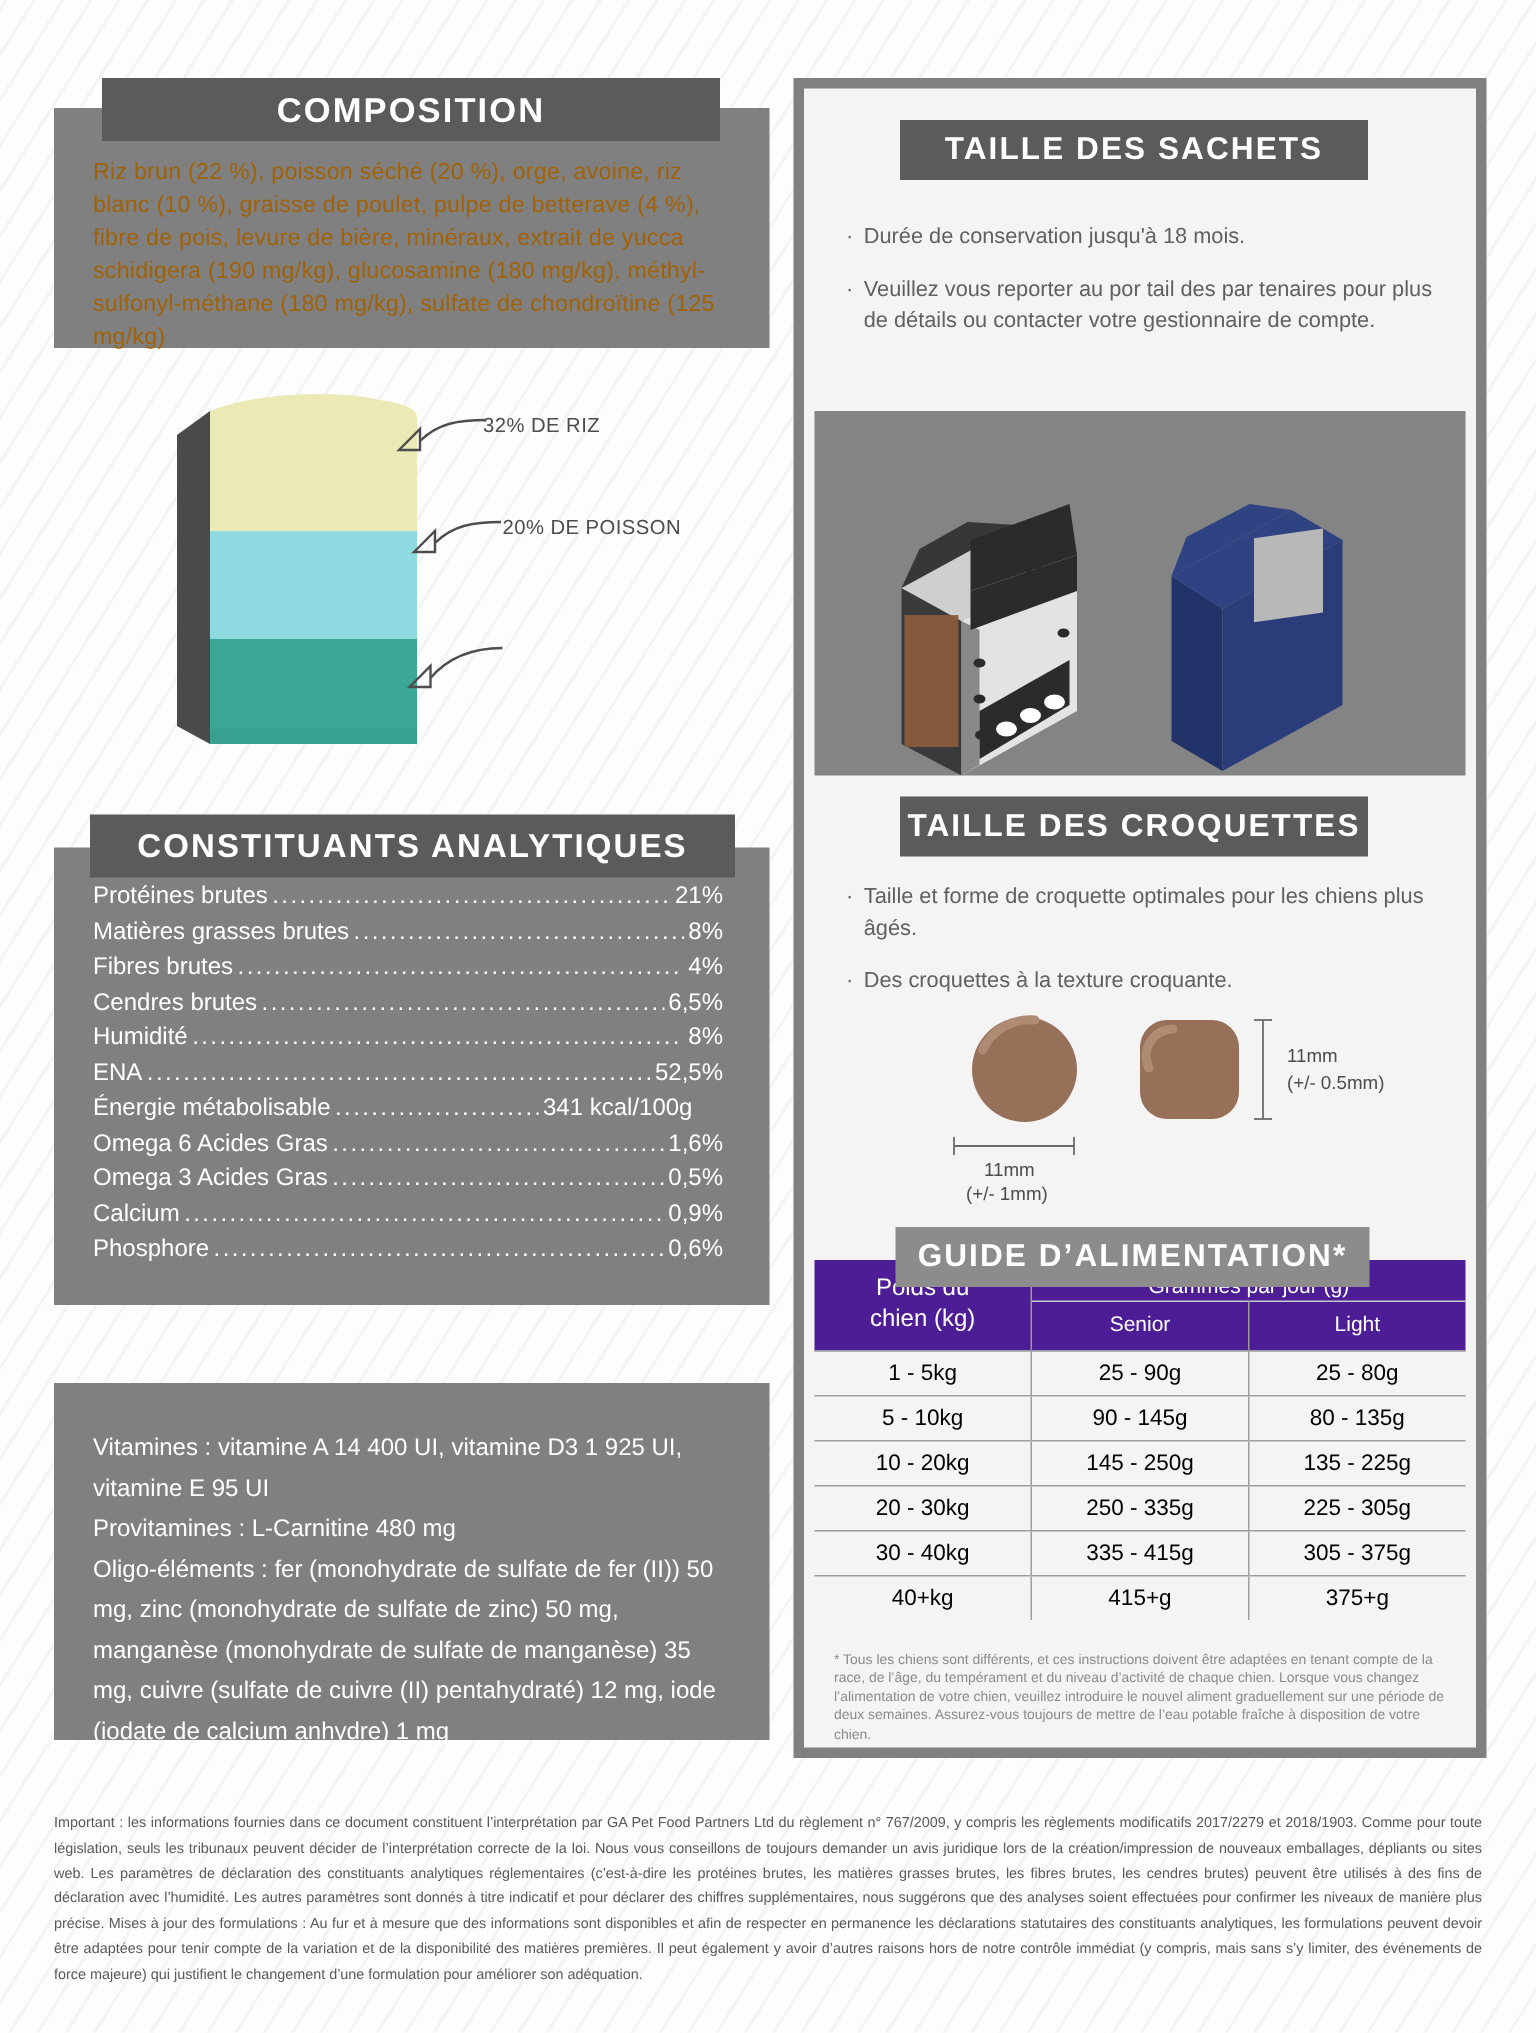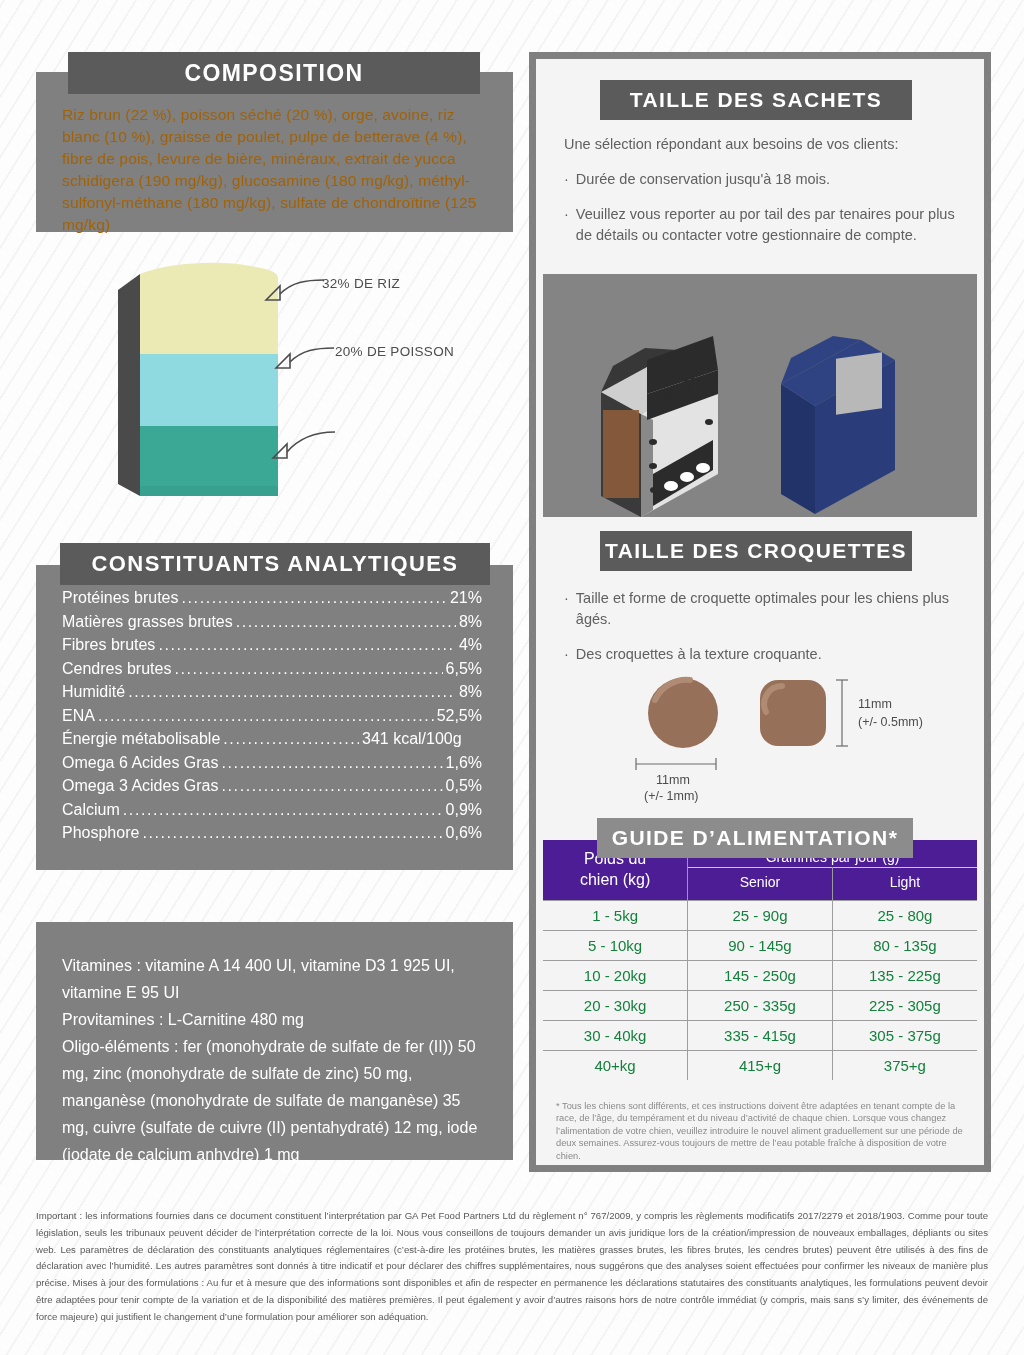--- a/index.html
+++ b/index.html
@@ -125,21 +125,21 @@
   table.guide { width: 100%; border-collapse: collapse; table-layout: fixed; }
   table.guide thead td, table.guide thead th { background: #4c1d95; color: #fff; }
   .g-weight-head { font-size: 16px; line-height: 21px; text-align: center; font-weight: normal;
                    border-right: 1px solid #9a9a9a; padding: 8px 0 10px; }
   .g-span-head { font-size: 14px; font-weight: normal; text-align: center; padding: 8px 0 2px; }
   .g-sub { font-size: 14px; font-weight: normal; text-align: center; padding: 5px 0 9px;
            border-top: 1px solid #c9c9c9; }
   .g-sub.left-div { border-right: 1px solid #9a9a9a; }
   table.guide tbody td {
     background: #f4f4f4;
-    color: #15803d;
+    color: #000000;
     font-size: 15px;
     text-align: center;
     padding: 6px 0;
     border-top: 1px solid #9d9d9d;
     border-right: 1px solid #9d9d9d;
   }
   table.guide tbody td:last-child { border-right: none; }
 
   #guide-note { position: absolute; left: 556px; top: 1100px; width: 410px;
                 color: #8a8a8a; font-size: 9.3px; line-height: 12.4px; }
@@ -260,21 +260,20 @@
   <div id="additives-text">
     <p>Vitamines : vitamine A 14 400 UI, vitamine D3 1 925 UI, vitamine E 95 UI</p>
     <p>Provitamines : L-Carnitine 480 mg</p>
     <p>Oligo-éléments : fer (monohydrate de sulfate de fer (II)) 50 mg, zinc (monohydrate de sulfate de zinc) 50 mg, manganèse (monohydrate de sulfate de manganèse) 35 mg, cuivre (sulfate de cuivre (II) pentahydraté) 12 mg, iode (iodate de calcium anhydre) 1 mg</p>
   </div>
 
   <div id="right-frame"></div>
 
   <div class="panel-head" id="sachets-head">TAILLE DES SACHETS</div>
   <div id="sachets-text">
-    <div class="dark-copy">Une sélection répondant aux besoins de vos clients:</div>
     <div class="bullet-row">
       <span class="bullet-dot dark-copy">·</span>
       <span class="dark-copy">Durée de conservation jusqu'à 18 mois.</span>
     </div>
     <div class="bullet-row">
       <span class="bullet-dot dark-copy">·</span>
       <span class="dark-copy">Veuillez vous reporter au por tail des par tenaires pour plus de détails ou contacter votre gestionnaire de compte.</span>
     </div>
   </div>
 

